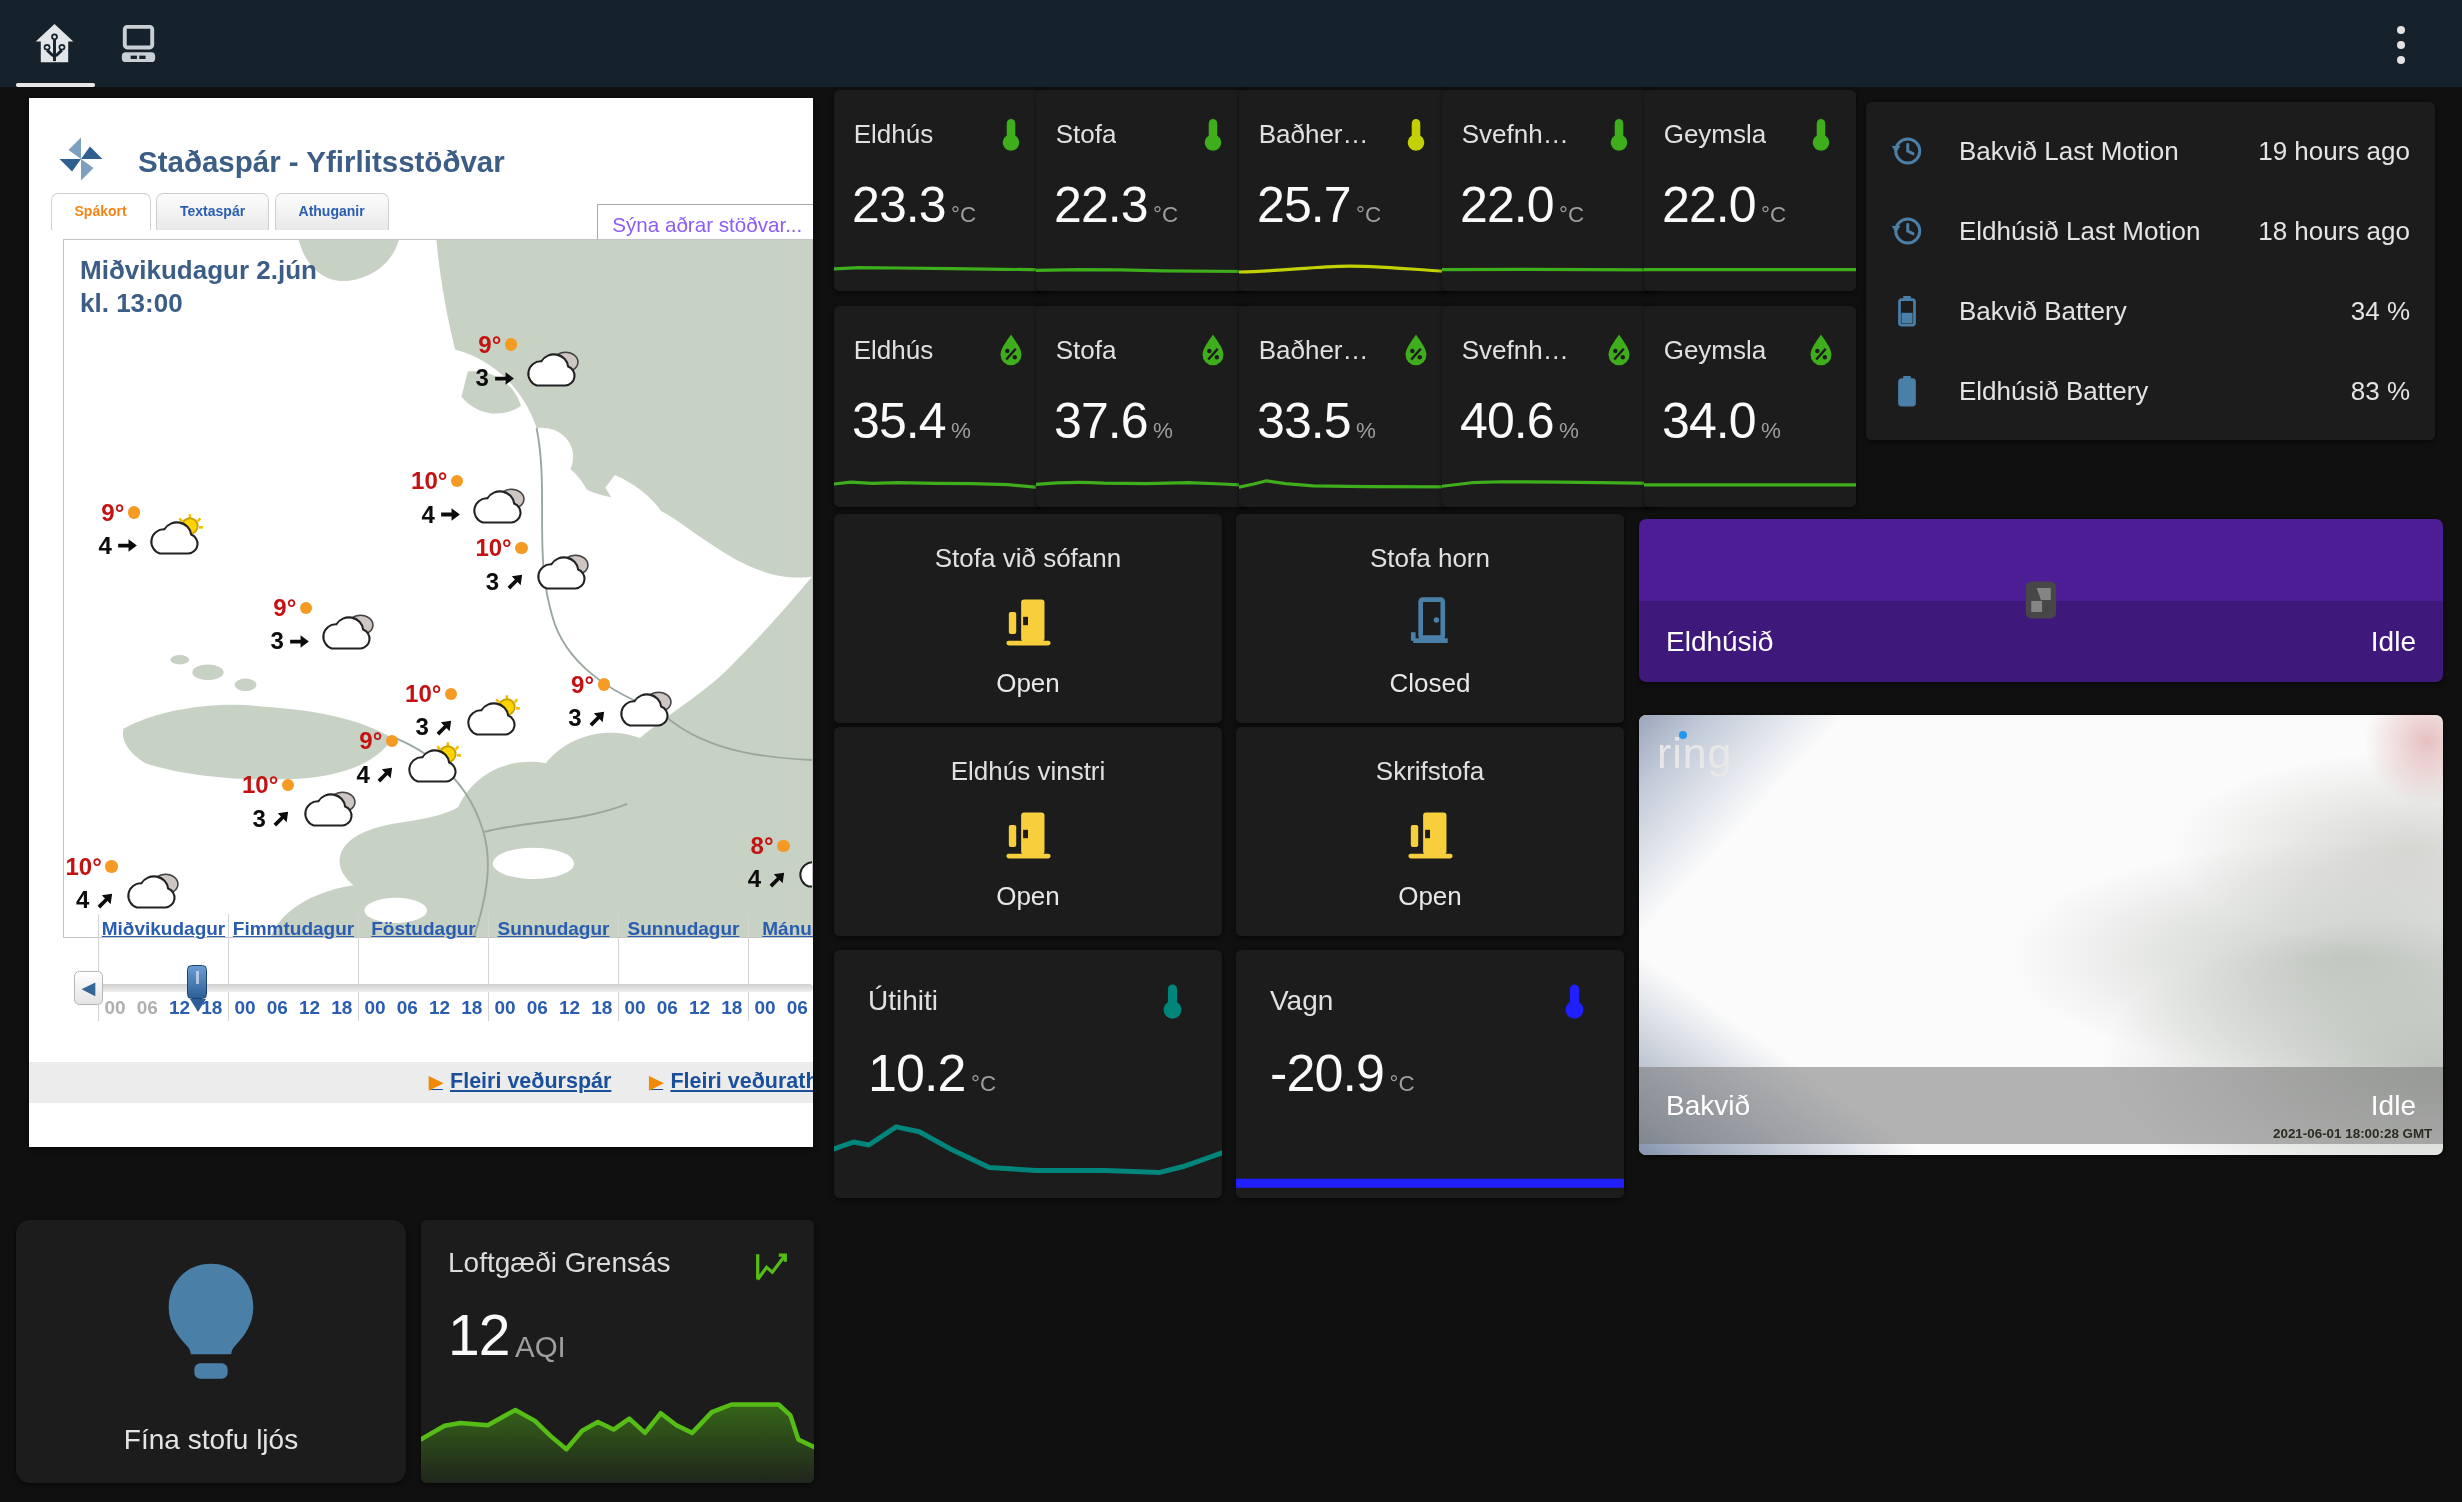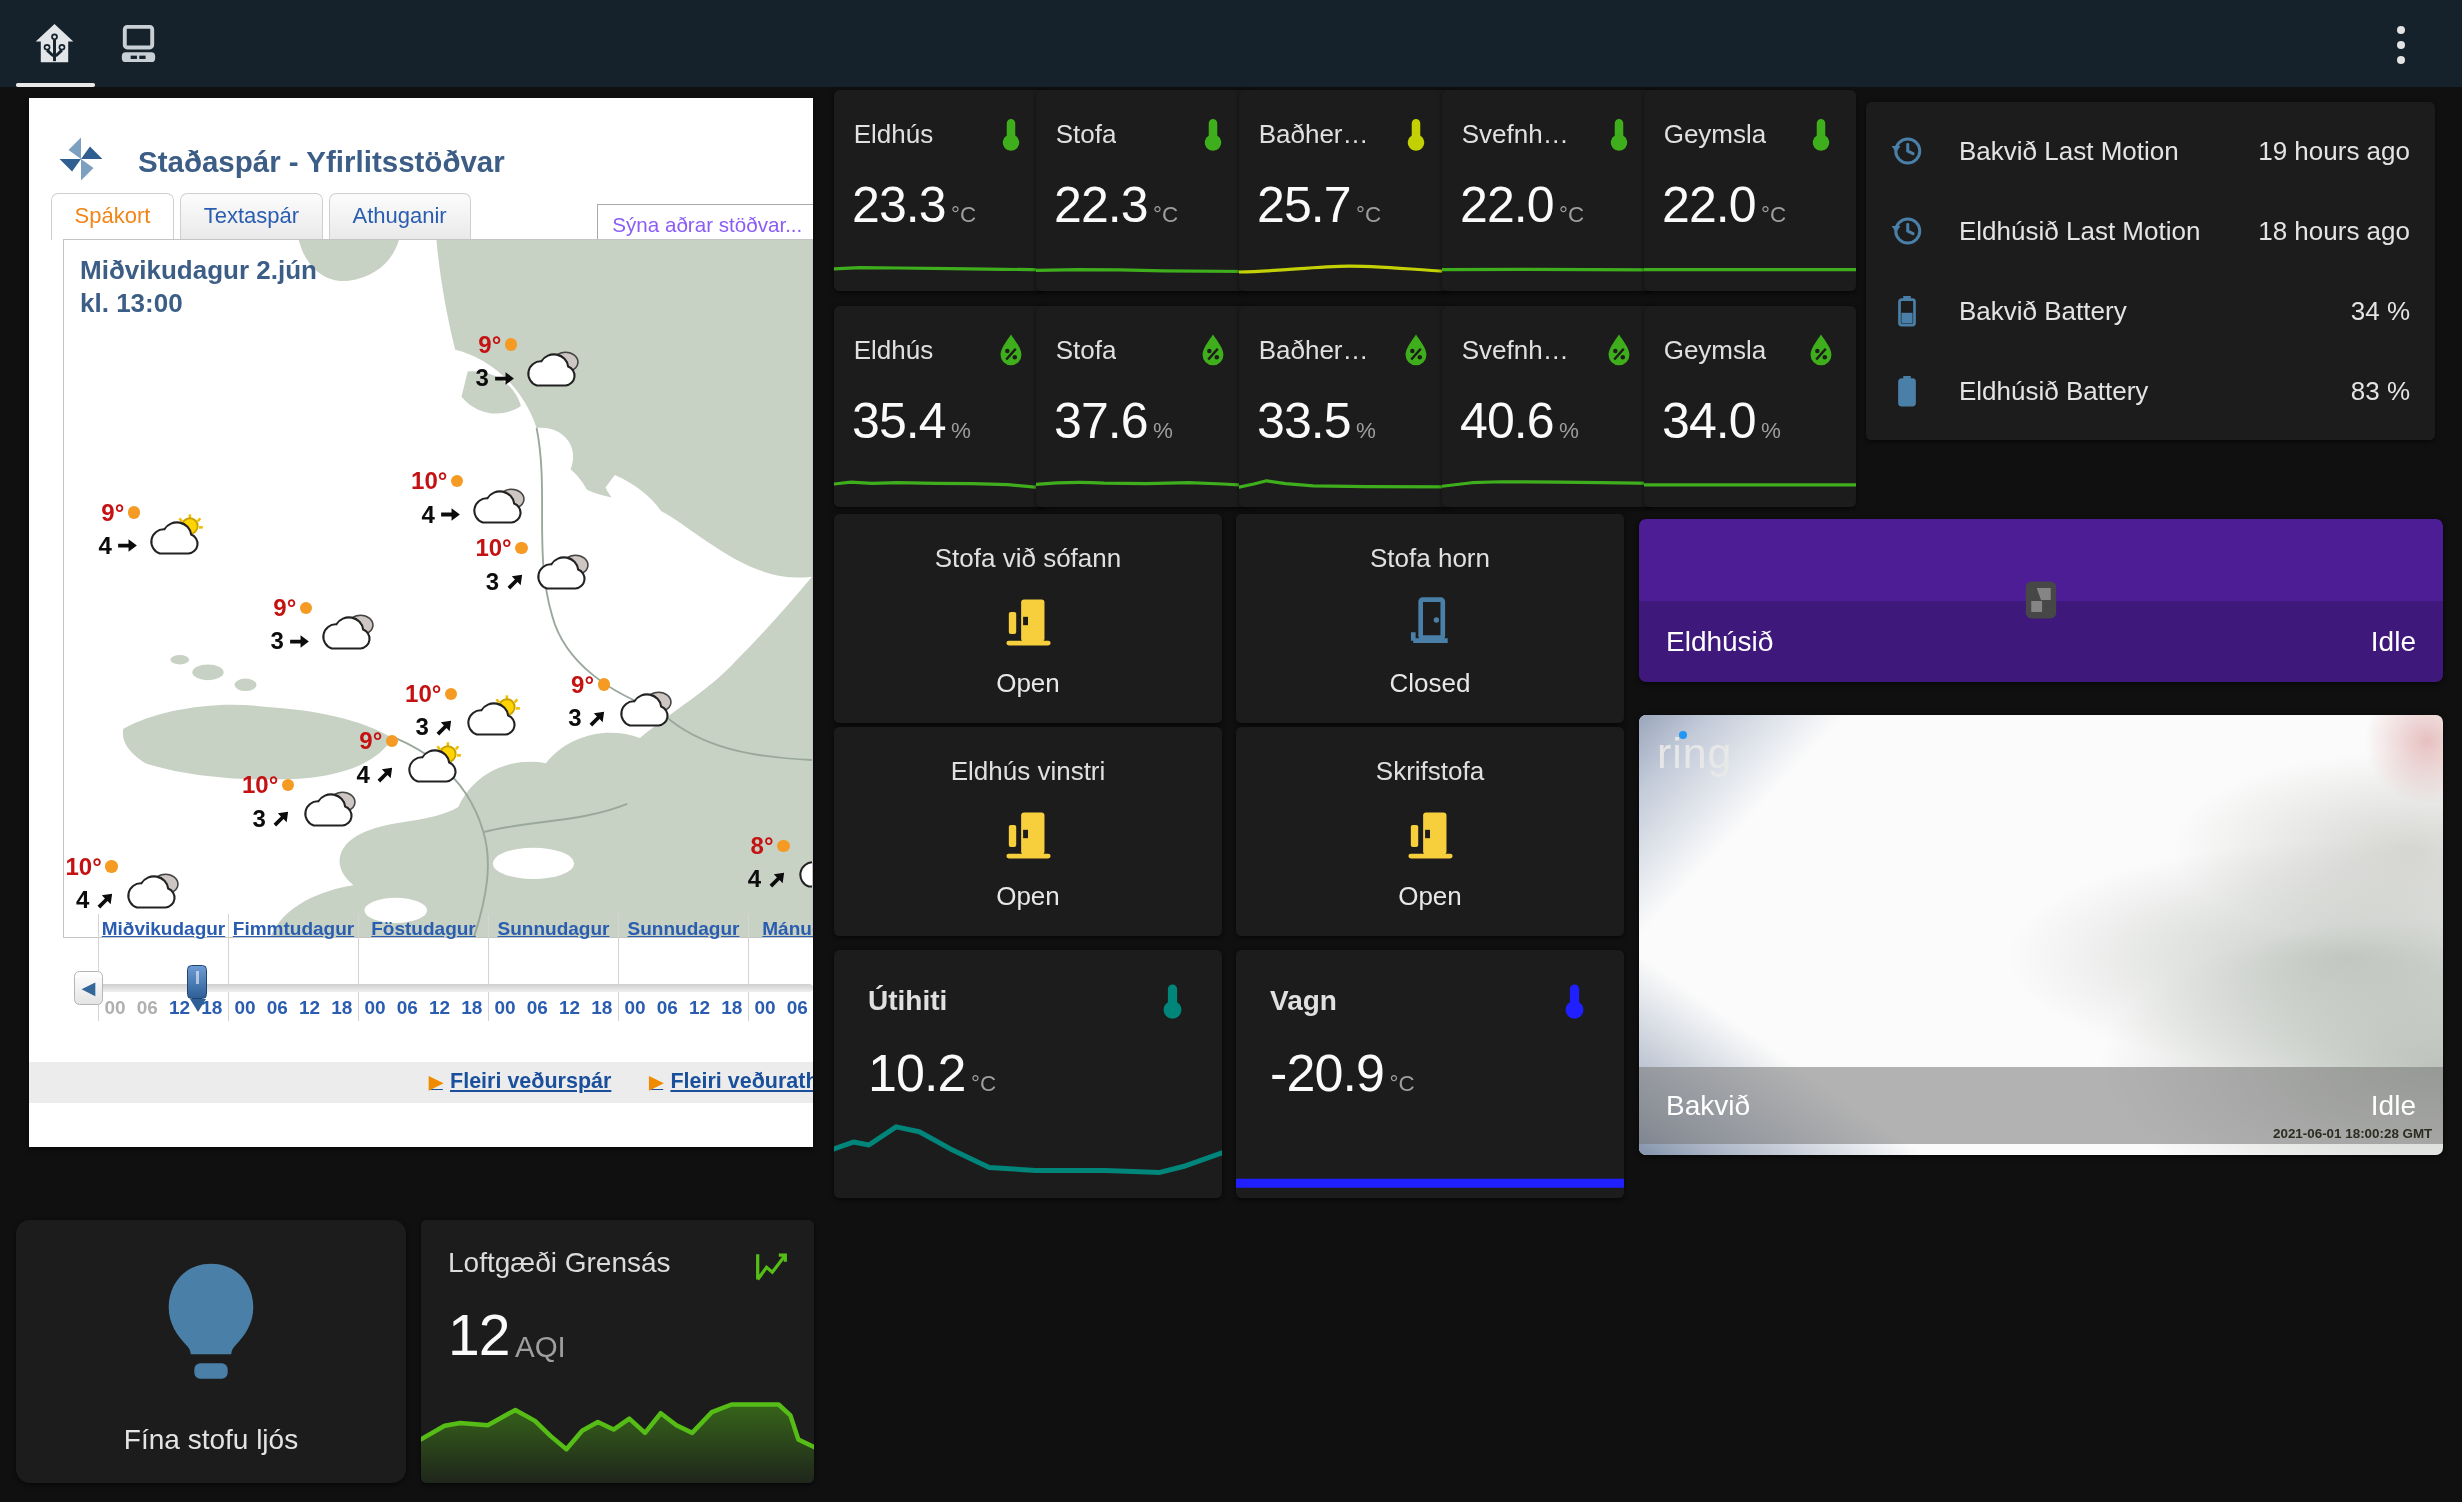--- a/index.html
+++ b/index.html
@@ -16,21 +16,21 @@
   .menu-dots i { width:8px; height:8px; border-radius:50%; background:#e3e3e3; }
 
   
   .card { position:absolute; background:#1c1c1c; border-radius:5.4px; box-shadow:0 1.8px 4.5px rgba(0,0,0,.55); overflow:hidden; }
 
   
   .weather-card { position:absolute; left:29px; top:98px; width:784px; height:1049px; background:#ffffff; overflow:hidden; color:#333; box-shadow:0 1.8px 4.5px rgba(0,0,0,.55); }
   .vedur-logo { position:absolute; left:27px; top:36px; width:50px; height:50px; }
   .weather-title { position:absolute; left:109px; top:47px; font-size:29.5px; font-weight:bold; color:#3c5d85; }
   .wtabs { position:absolute; left:21.5px; top:95px; display:flex; gap:5.4px; }
-  .wtab { padding:9px 23px 10.7px; font-size:22px; font-weight:normal; color:#2a5db0; background:linear-gradient(#fcfcfc,#e9e9e9); border:0.9px solid #cfcfcf; border-bottom:none; border-radius:7.2px 7.2px 0 0; cursor:pointer; }
+  .wtab { padding:9px 23px 10.7px; font-size:14px; font-weight:bold; color:#2a5db0; background:linear-gradient(#fcfcfc,#e9e9e9); border:0.9px solid #cfcfcf; border-bottom:none; border-radius:7.2px 7.2px 0 0; cursor:pointer; }
   .wtab.active { color:#f28518; background:#fff; }
   .wselect { position:absolute; left:568px; top:106px; width:358px; height:41px; border:0.9px solid #a9a9a9; background:#fff; color:#8b5cf6; font-size:20.6px; display:flex; align-items:center; padding-left:14.3px; }
   .wmap { position:absolute; left:34px; top:141px; width:750px; height:699px; border:0.9px solid #c4c4c4; background:#fff; overflow:hidden; }
   .wmap svg.basemap { position:absolute; left:0; top:0; width:100%; height:100%; }
   .map-date { position:absolute; left:16px; top:14.3px; font-size:26px; font-weight:bold; color:#3c5d85; line-height:1.25; z-index:3; }
 
   .station { position:absolute; display:flex; align-items:flex-start; z-index:2; }
   .st-left { display:flex; flex-direction:column; align-items:flex-end; }
   .st-temp { display:flex; align-items:center; color:#c41111; font-weight:bold; font-size:24px; }
   .st-dot { width:12.5px; height:12.5px; background:#f59a23; border-radius:50%; margin-left:3.6px; }
@@ -76,21 +76,21 @@
   .door-card .door-ic { position:absolute; top:77px; width:100%; display:flex; justify-content:center; }
   .door-card .door-ic svg { width:59px; height:59px; }
   .door-card .state { position:absolute; top:154px; width:100%; text-align:center; font-size:26px; color:#e8e8e8; }
   .door-card .i-door-open, .door-card .i-door-closed { display:none; }
   .door-card.icon-door-open .i-door-open { display:block; }
   .door-card.icon-door-closed .i-door-closed { display:block; }
 
   
   .climate-card { width:388px; height:248px; cursor:pointer; }
   .climate-card .head { position:absolute; left:34px; right:29px; top:30px; display:flex; justify-content:space-between; align-items:center; }
-  .climate-card .name { font-size:28px; color:#e0e0e0;font-weight:bold; }
+  .climate-card .name { font-size:28px; color:#e0e0e0; }
   .climate-card .head svg { width:41px; height:41px; }
   .climate-card .val { position:absolute; left:34px; top:93px; display:flex; align-items:flex-end; }
   .climate-card .num { font-size:52px; }
   .climate-card .spark { height:98px; bottom:5.4px; }
   .climate-card .spark path { stroke-width:5; }
   .climate-card.thick .spark path { stroke-width:9; }
 
   
   .info-panel { left:1866px; top:102px; width:569px; height:338px; padding:9px 0; }
   .info-row { position:relative; height:80px; display:flex; align-items:center; cursor:pointer; }

